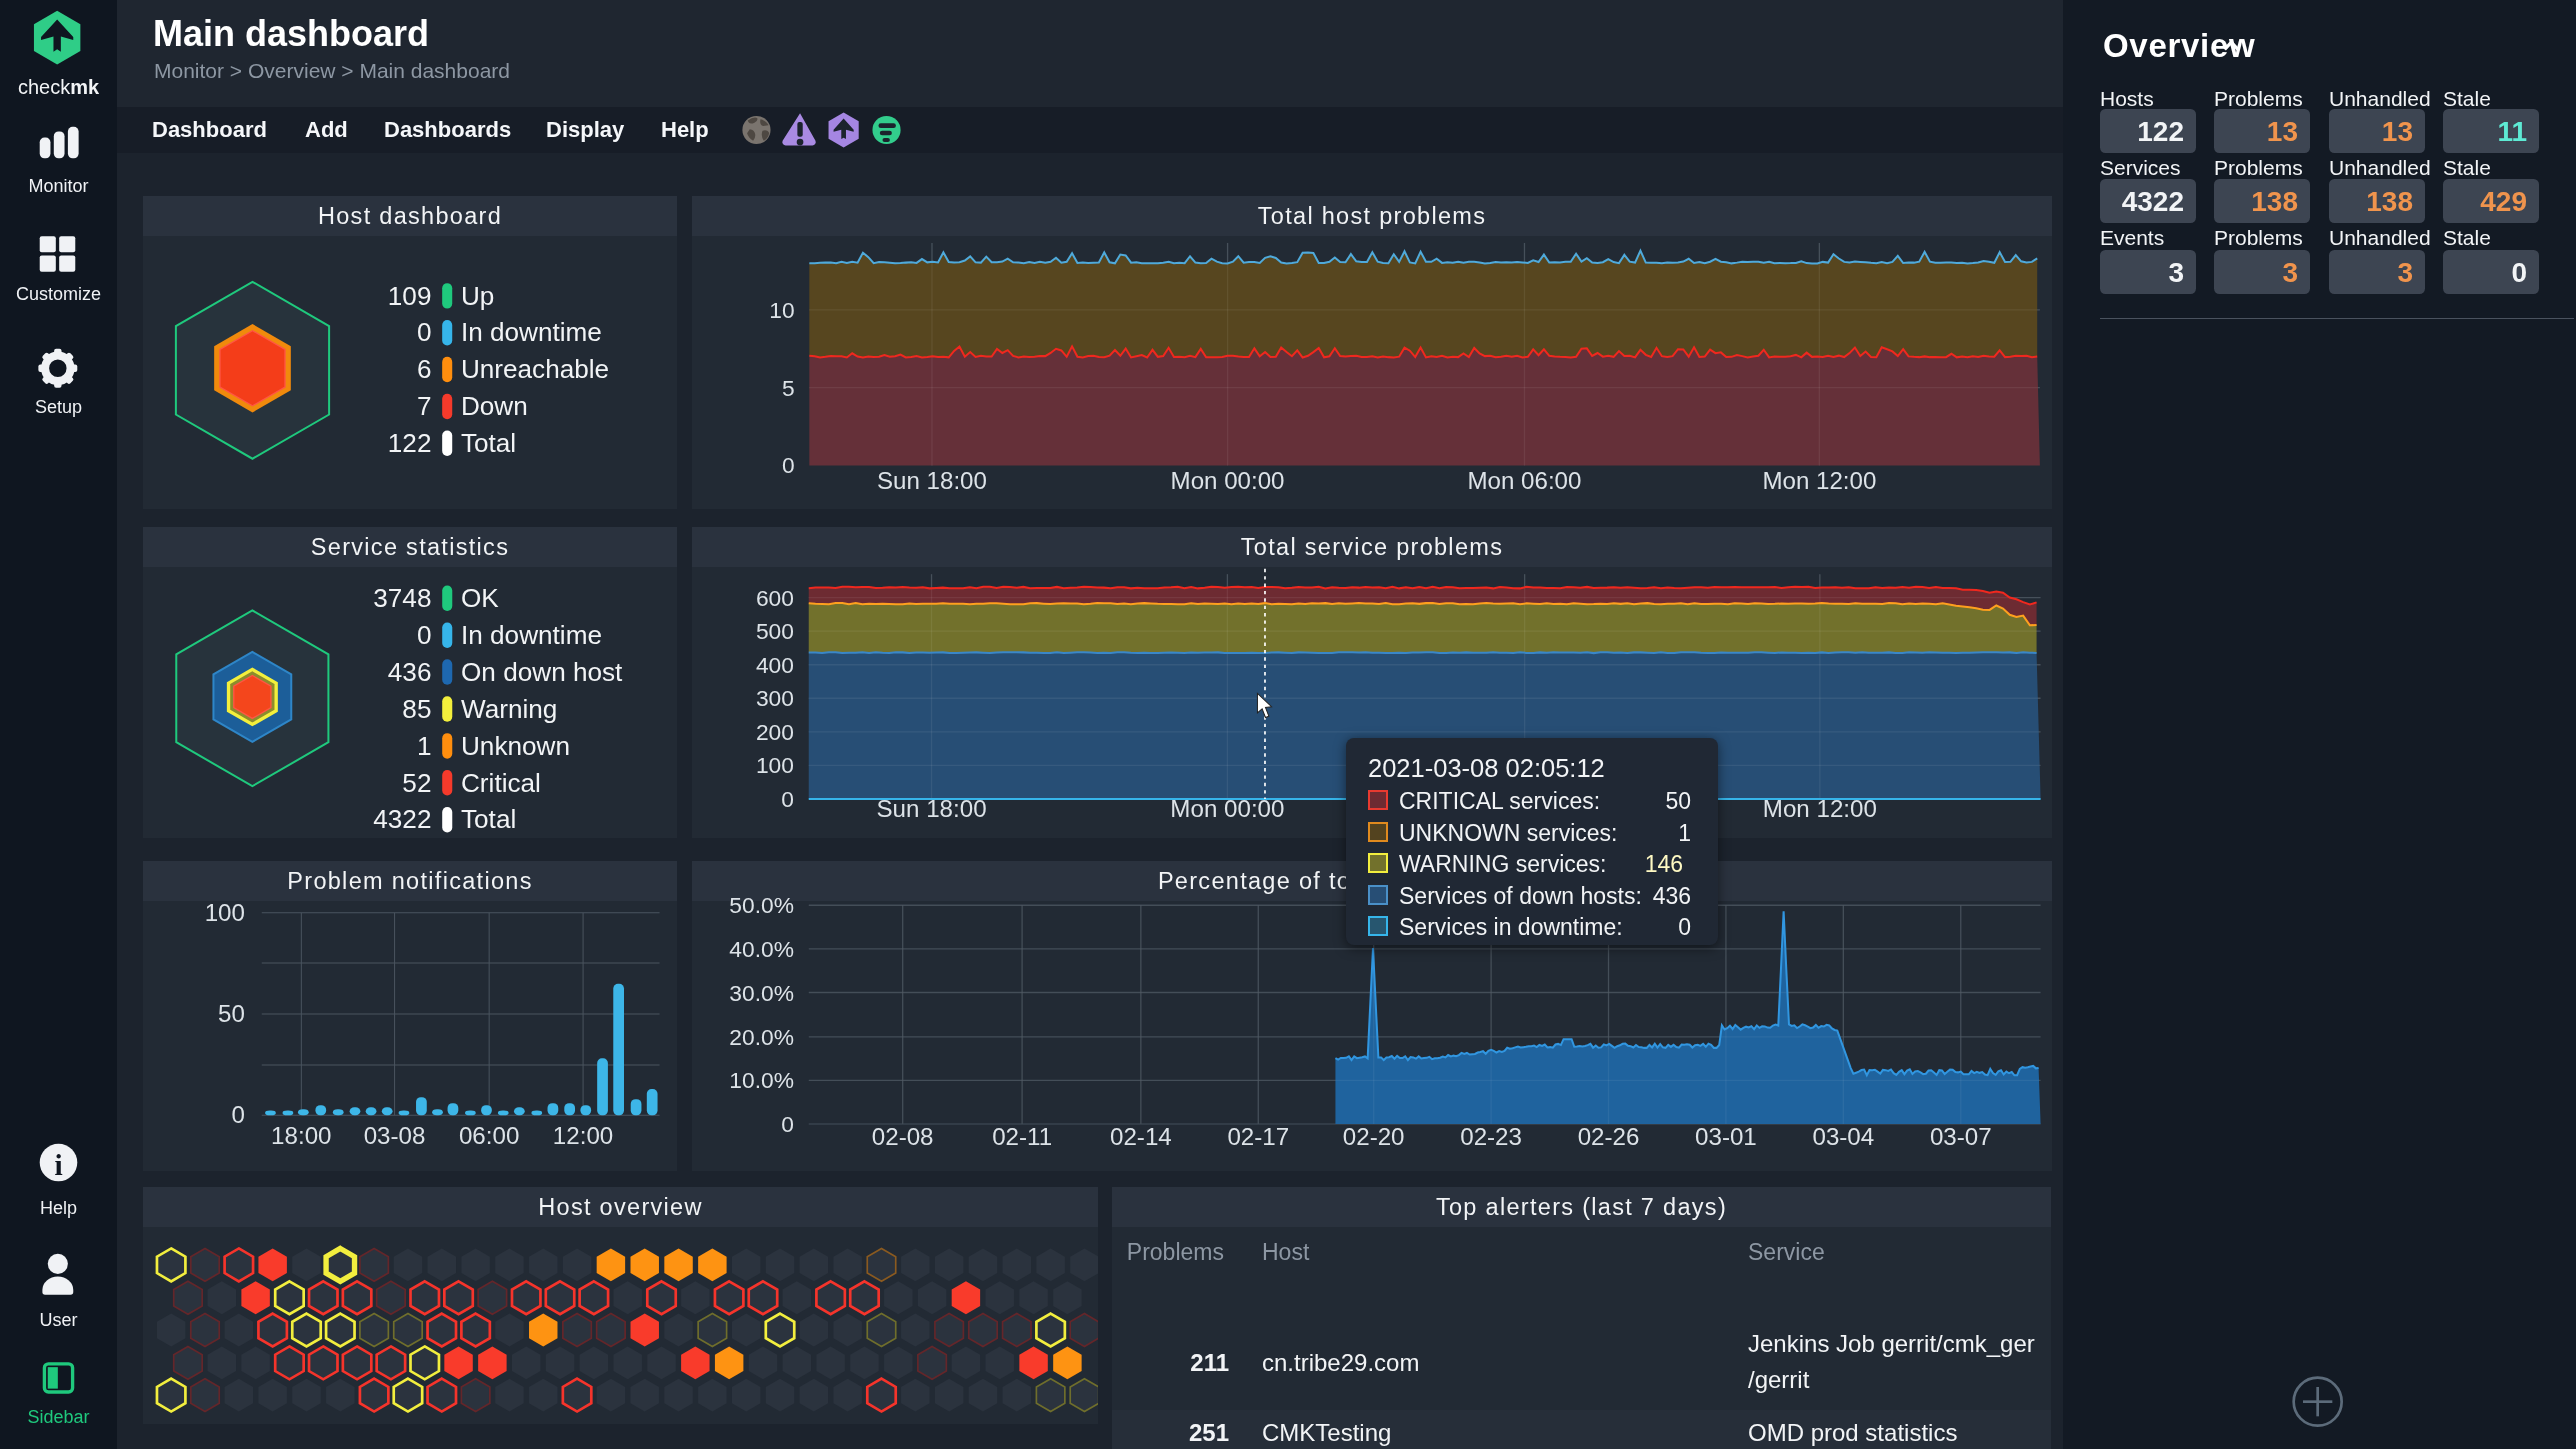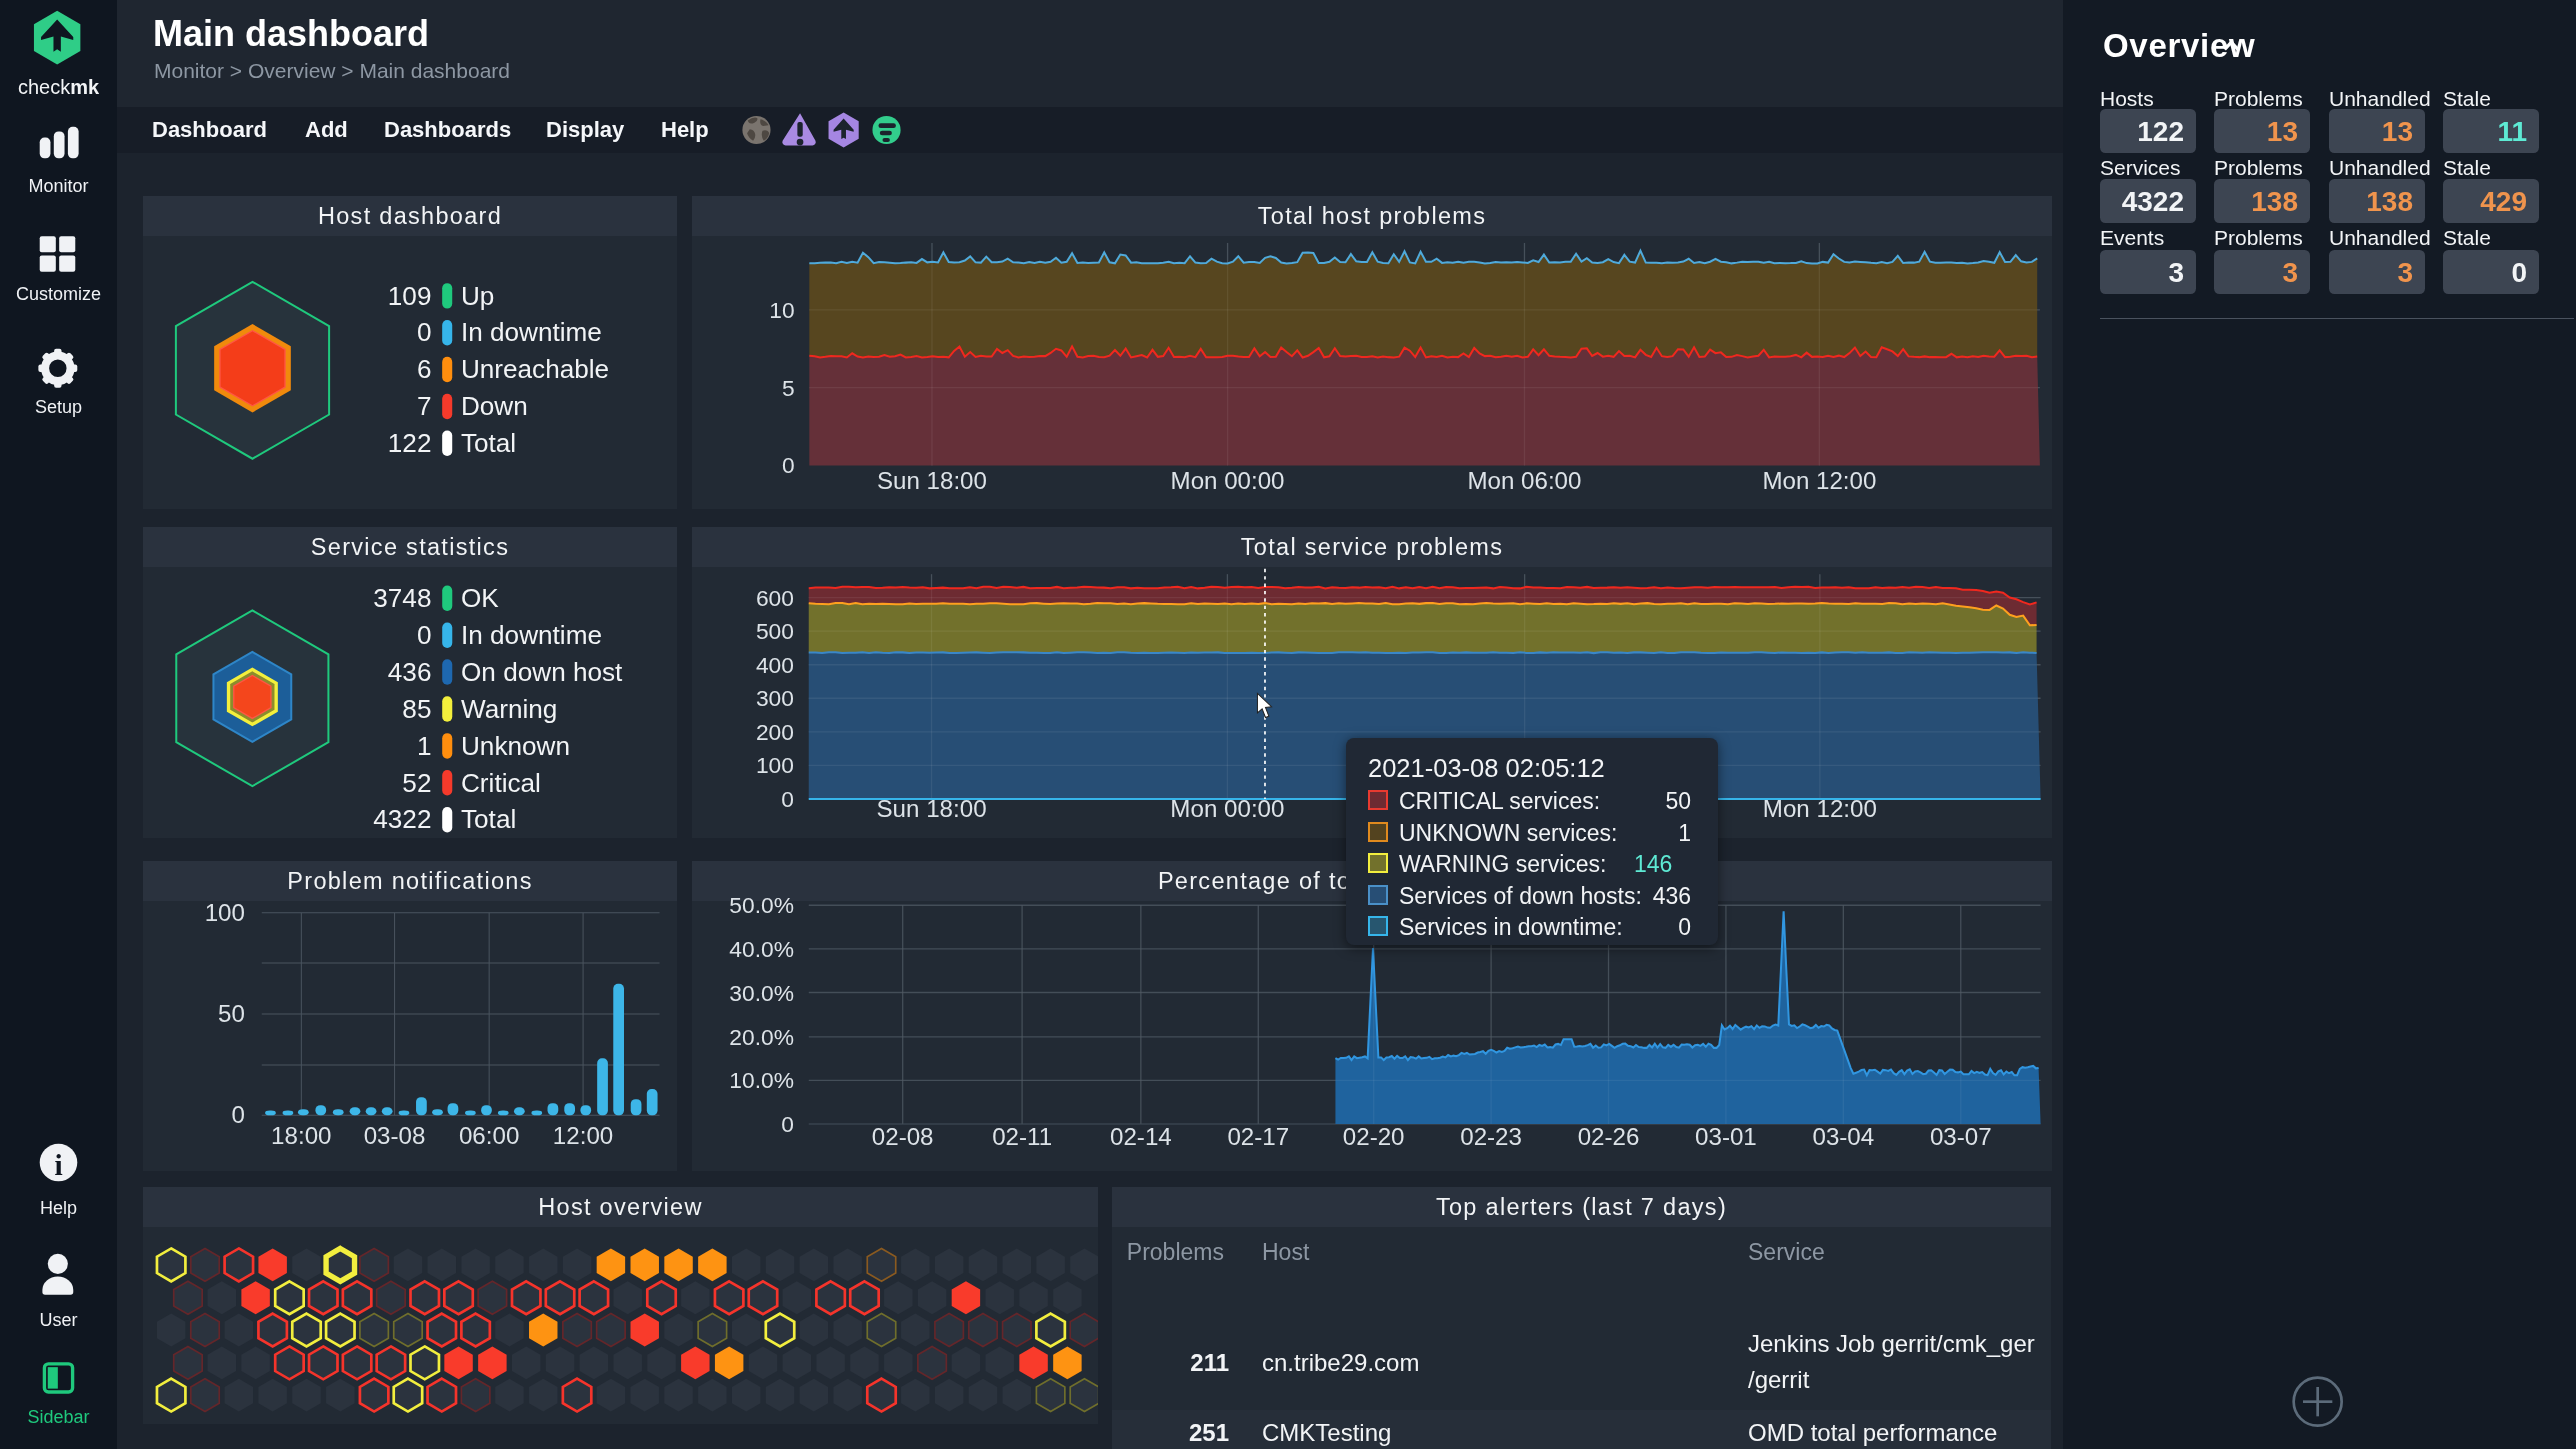--- a/index.html
+++ b/index.html
@@ -502,39 +502,39 @@
       <div class="abs" style="left:636px;top:12px;font-size:23px;color:#8d97a3;">Service</div>
     </div>
 <div class="abs" style="left:0;top:130px;width:939px;height:93px;background:#222a34;">
       <div class="abs" style="left:0;top:32px;width:117px;text-align:right;font-size:24px;font-weight:bold;color:#f2f4f6;">211</div>
       <div class="abs" style="left:150px;top:32px;font-size:24px;color:#f2f4f6;">cn.tribe29.com</div>
       <div class="abs" style="left:636px;top:9.4px;font-size:24px;color:#f2f4f6;line-height:36px;">Jenkins Job gerrit/cmk_ger<br>/gerrit</div>
     </div>
 <div class="abs" style="left:0;top:223px;width:939px;height:39px;background:#262e39;">
       <div class="abs" style="left:0;top:9.4px;width:117px;text-align:right;font-size:24px;font-weight:bold;color:#f2f4f6;">251</div>
       <div class="abs" style="left:150px;top:9.4px;font-size:24px;color:#f2f4f6;">CMKTesting</div>
-      <div class="abs" style="left:636px;top:9.4px;font-size:24px;color:#f2f4f6;">OMD total performance</div>
+      <div class="abs" style="left:636px;top:9.4px;font-size:24px;color:#f2f4f6;">OMD prod statistics</div>
     </div>
 </div>
 <svg class="abs" style="left:2283px;top:1367px;" width="70" height="70" viewBox="0 0 105 105">
     <circle cx="52" cy="52" r="36" fill="none" stroke="#5c6b7a" stroke-width="4"></circle>
     <line x1="30" y1="52" x2="74" y2="52" stroke="#5c6b7a" stroke-width="4"></line>
     <line x1="52" y1="30" x2="52" y2="74" stroke="#5c6b7a" stroke-width="4"></line>
   </svg>
 <div class="abs" style="left:1346px;top:738px;width:372px;height:207px;background:#202834;border-radius:8px;box-shadow:0 2.7px 12px rgba(0,0,0,0.5);">
 <div class="abs" style="left:22px;top:16px;font-size:25.5px;color:#f2f4f6;">2021-03-08 02:05:12</div>
 <div class="abs" style="left:22px;top:52px;width:19.5px;height:19.5px;background:#6d2b32;border:2px solid #e83a30;"></div>
 <div class="abs" style="left:53px;top:50px;font-size:23px;color:#f2f4f6;">CRITICAL services:</div>
 <div class="abs" style="left:288px;top:50px;width:57px;text-align:right;font-size:23px;color:#f2f4f6;">50</div>
 <div class="abs" style="left:22px;top:84px;width:19.5px;height:19.5px;background:#53431f;border:2px solid #e08a1e;"></div>
 <div class="abs" style="left:53px;top:82px;font-size:23px;color:#f2f4f6;">UNKNOWN services:</div>
 <div class="abs" style="left:288px;top:82px;width:57px;text-align:right;font-size:23px;color:#f2f4f6;">1</div>
 <div class="abs" style="left:22px;top:115px;width:19.5px;height:19.5px;background:#72712c;border:2px solid #f2ee3e;"></div>
 <div class="abs" style="left:53px;top:113px;font-size:23px;color:#f2f4f6;">WARNING services:</div>
-<div class="abs" style="left:288px;top:113px;width:57px;font-size:23px;color:#5eead4;">146</div>
+<div class="abs" style="left:280px;top:113px;width:57px;text-align:right;font-size:23px;color:#fef9c3;">146</div>
 <div class="abs" style="left:22px;top:147px;width:19.5px;height:19.5px;background:#274e75;border:2px solid #4a90c8;"></div>
 <div class="abs" style="left:53px;top:145px;font-size:23px;color:#f2f4f6;">Services of down hosts:</div>
 <div class="abs" style="left:288px;top:145px;width:57px;text-align:right;font-size:23px;color:#f2f4f6;">436</div>
 <div class="abs" style="left:22px;top:178px;width:19.5px;height:19.5px;background:#27566f;border:2px solid #36b5ea;"></div>
 <div class="abs" style="left:53px;top:176px;font-size:23px;color:#f2f4f6;">Services in downtime:</div>
 <div class="abs" style="left:288px;top:176px;width:57px;text-align:right;font-size:23px;color:#f2f4f6;">0</div>
 </div>
 <svg class="abs" style="left:1256px;top:692px;" width="23" height="29.5" viewBox="0 0 34 44">
     <path d="M2,2 L2,31 L9,25 L14,38 L19,36 L14,23 L23,22 Z" fill="#ffffff" stroke="#222222" stroke-width="1.5"></path>
   </svg>

